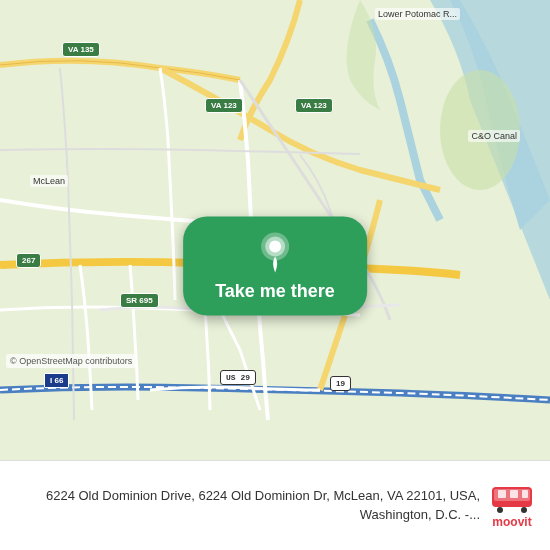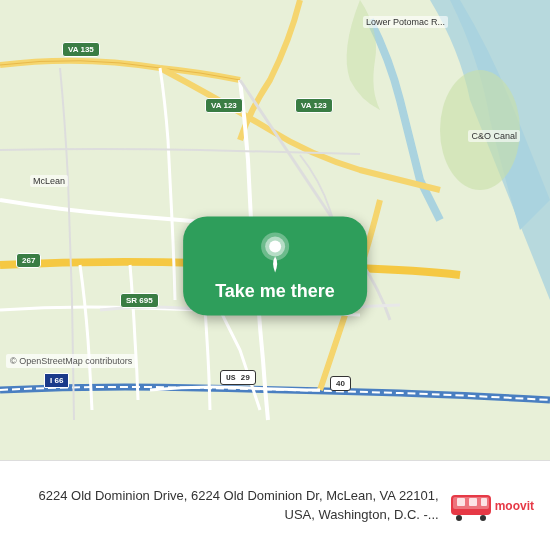--- a/index.html
+++ b/index.html
@@ -78,21 +78,21 @@
     #address-text {
       flex: 1;
       font-size: 13px;
       color: #333;
       line-height: 1.4;
       text-align: right;
     }
 
     #moovit-logo {
       display: flex;
-      flex-direction: row;
+      flex-direction: column;
       align-items: center;
       justify-content: center;
       gap: 2px;
       flex-shrink: 0;
     }
 
     .moovit-bus {
       width: 44px;
       height: 30px;
     }
@@ -218,23 +218,23 @@
   <div class="road-label" style="top:175px; left:30px;">McLean</div>
 
   <div class="va-shield" style="top:42px; left:62px;">VA 135</div>
   <div class="va-shield" style="top:98px; left:205px;">VA 123</div>
   <div class="va-shield" style="top:98px; left:295px;">VA 123</div>
   <div class="va-shield" style="top:253px; left:16px;">267</div>
   <div class="va-shield" style="top:293px; left:120px;">SR 695</div>
   <div class="va-shield" style="top:298px; left:300px;">VA 528</div>
   <div class="i-shield" style="top:373px; left:44px;">I 66</div>
   <div class="us-shield" style="top:370px; left:220px;font-family:Liberation Mono, monospace;">US 29</div>
-  <div class="us-shield" style="top:376px; left:330px;">40</div>
-
-  <div class="road-label" style="top:8px; right:102px;margin-top:8px;">Lower Potomac R...</div>
+  <div class="us-shield" style="top:376px; left:330px;">19</div>
+
+  <div class="road-label" style="top:8px; right:90px;">Lower Potomac R...</div>
   <div class="road-label" style="top:130px; right:30px;">C&amp;O Canal</div>
 
   <div id="button-overlay">
     <button id="take-me-there-btn">
 
       <svg class="pin-icon" viewBox="0 0 36 44" xmlns="http://www.w3.org/2000/svg">
         <circle cx="18" cy="16" r="14" fill="white" opacity="0.3"></circle>
         <circle cx="18" cy="16" r="10" fill="white" opacity="0.5"></circle>
         <circle cx="18" cy="16" r="6" fill="white"></circle>
         <path d="M18,26 Q22,32 18,42 Q14,32 18,26Z" fill="white"></path>

